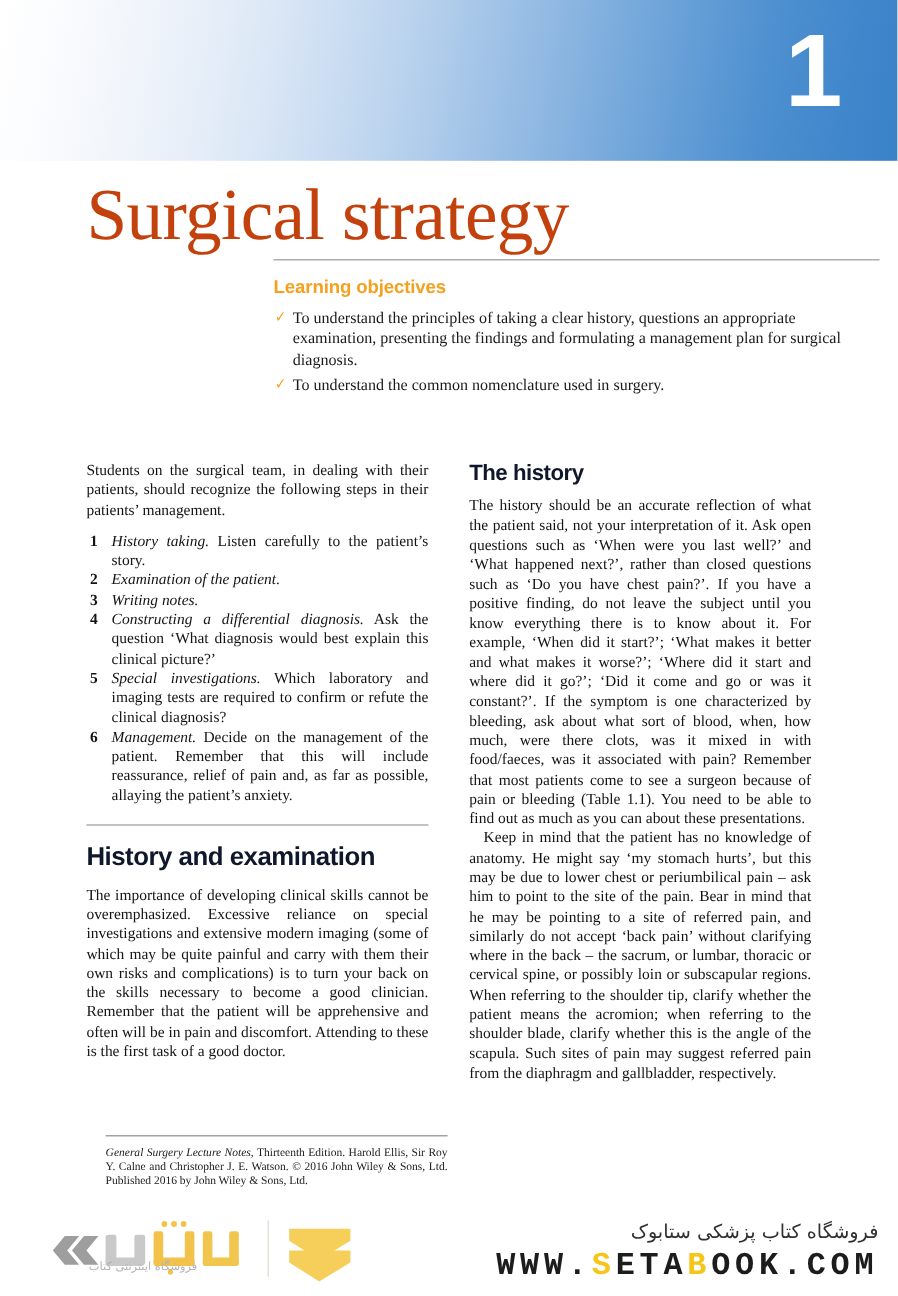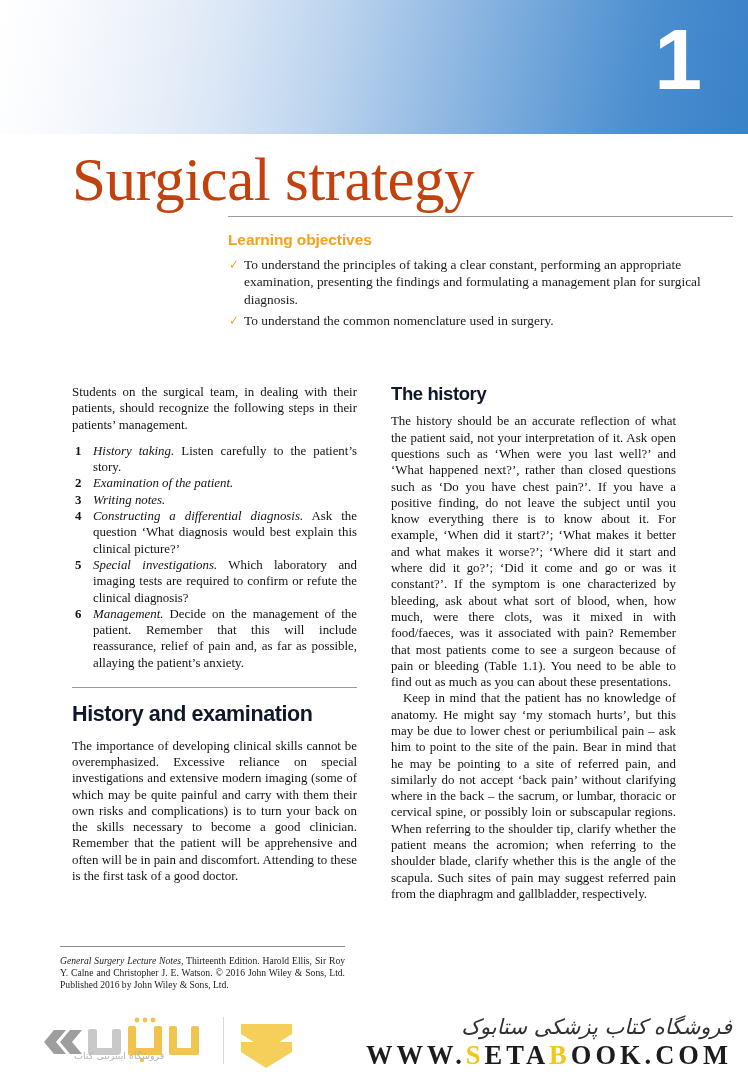--- a/index.html
+++ b/index.html
@@ -168,21 +168,21 @@
     width: 100%;
     height: 1px;
     background: #9a9a9a;
     margin-top: 16px;
     margin-bottom: 15px;
   }
 
   
   .footnote {
     position: absolute;
-    left: 60px;
+    left: 88px;
     top: 946px;
     width: 285px;
   }
   .footnote-rule {
     width: 100%;
     height: 1px;
     background: #8c8c8c;
     margin-bottom: 8px;
   }
   .footnote-text {
@@ -231,29 +231,28 @@
     background: #ddd9cf;
   }
   .wm-right {
     position: absolute;
     right: 16px;
     top: 8px;
     text-align: right;
   }
   .wm-fa {
     font-family: "DejaVu Sans", sans-serif;
-    font-size: 21px;
+    font-size: 16px;
     color: #303030;
     direction: rtl;
     white-space: nowrap;
     line-height: 26px;
-    font-style: italic;
   }
   .wm-url {
-    font-family: Liberation Serif, serif;
+    font-family: Liberation Mono, monospace;
     font-size: 26.5px;
     font-weight: bold;
     color: #1c1c1c;
     letter-spacing: 4.0px;
     line-height: 30px;
     white-space: nowrap;
   }
   .wm-url .hl { color: #f5c518; }
 </style>
 </head>
@@ -264,21 +263,21 @@
 </div>
 
 <h1 class="chapter-title">Surgical strategy</h1>
 
 <section class="objectives">
   <div class="objectives-rule"></div>
   <div class="objectives-title">Learning objectives</div>
 
   <div class="objective-item">
     <span class="check-icon">✓</span>
-    <span class="objective-text">To understand the principles of taking a clear constant, performing an appropriate examination, presenting the findings and formulating a management plan for surgical diagnosis.</span>
+    <span class="objective-text">To understand the principles of taking a clear history, questions an appropriate examination, presenting the findings and formulating a management plan for surgical diagnosis.</span>
   </div>
   <div class="objective-item">
     <span class="check-icon">✓</span>
     <span class="objective-text">To understand the common nomenclature used in surgery.</span>
   </div>
 </section>
 
 <div class="columns">
 
   <div class="col col-left">

